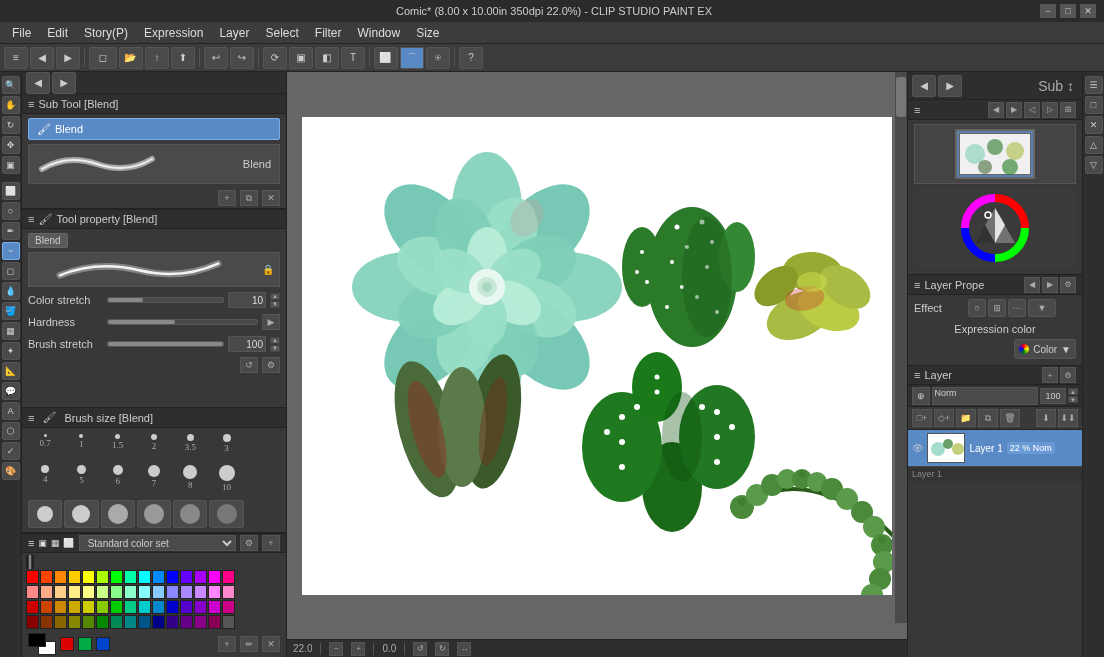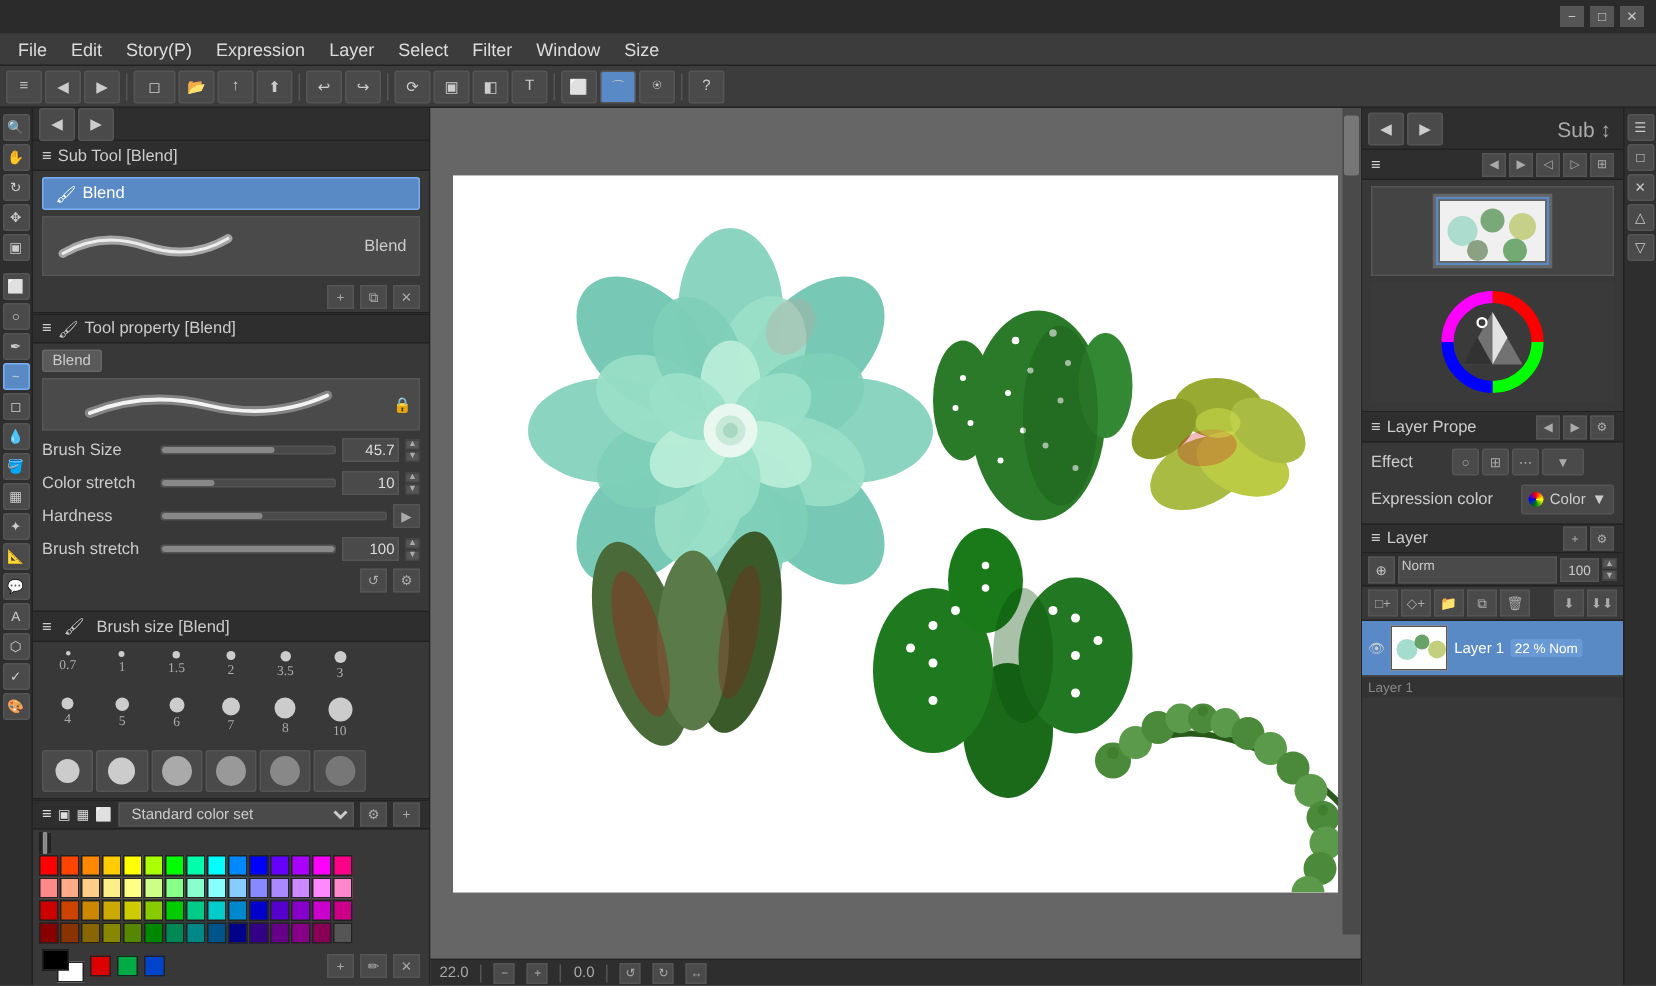--- a/index.html
+++ b/index.html
@@ -572,20 +572,21 @@
       cursor: pointer;
       display: flex; align-items: center; justify-content: center;
       border-radius: 2px;
     }
 
     .expr-row {
       display: flex;
       align-items: center;
       padding: 2px 6px 6px;
       gap: 4px;
+      flex-direction: column;
     }
     .expr-label { color: #ccc; font-size: 11px; }
     .expr-select {
       height: 20px;
       background: #4a4a4a;
       border: 1px solid #555;
       color: #ccc;
       font-size: 10px;
       padding: 0 4px;
       border-radius: 2px;
@@ -732,20 +733,21 @@
       padding: 0 4px;
       gap: 2px;
       border-bottom: 1px solid #222;
     }
   </style>
 </head>
 <body>
 
 <div id="title-bar">
   <div style="width:60px"></div>
+  <div class="title">Comic* (8.00 x 10.00in 350dpi 22.0%)  -  CLIP STUDIO PAINT EX</div>
   <div class="win-controls">
     <button class="win-btn">−</button>
     <button class="win-btn">□</button>
     <button class="win-btn">✕</button>
   </div>
 </div>
 
 <div id="menu-bar">
   <div class="menu-item">File</div>
   <div class="menu-item">Edit</div>
@@ -853,33 +855,20 @@
 
       <div class="brush-stroke-preview">
         <svg class="brush-stroke-curve" width="200" height="30" viewBox="0 0 200 30">
           <path d="M5,22 Q50,4 100,16 Q150,28 195,8" stroke="#aaa" stroke-width="8" fill="none" stroke-linecap="round" opacity="0.6"></path>
           <path d="M5,22 Q50,4 100,16 Q150,28 195,8" stroke="white" stroke-width="3" fill="none" stroke-linecap="round" opacity="0.9"></path>
         </svg>
         <span class="prop-lock-icon">🔒</span>
       </div>
 
       
-      <div class="prop-row">
-        <span class="prop-label">Brush Size</span>
-        <div class="prop-slider-container">
-          <div class="prop-slider">
-            <div class="prop-slider-fill" style="width:65%"></div>
-          </div>
-          <div class="prop-value">45.7</div>
-          <div class="prop-stepper">
-            <button class="prop-step-btn">▲</button>
-            <button class="prop-step-btn">▼</button>
-          </div>
-        </div>
-      </div>
 
       
       <div class="prop-row">
         <span class="prop-label">Color stretch</span>
         <div class="prop-slider-container">
           <div class="prop-slider">
             <div class="prop-slider-fill" style="width:30%"></div>
           </div>
           <div class="prop-value">10</div>
           <div class="prop-stepper">

